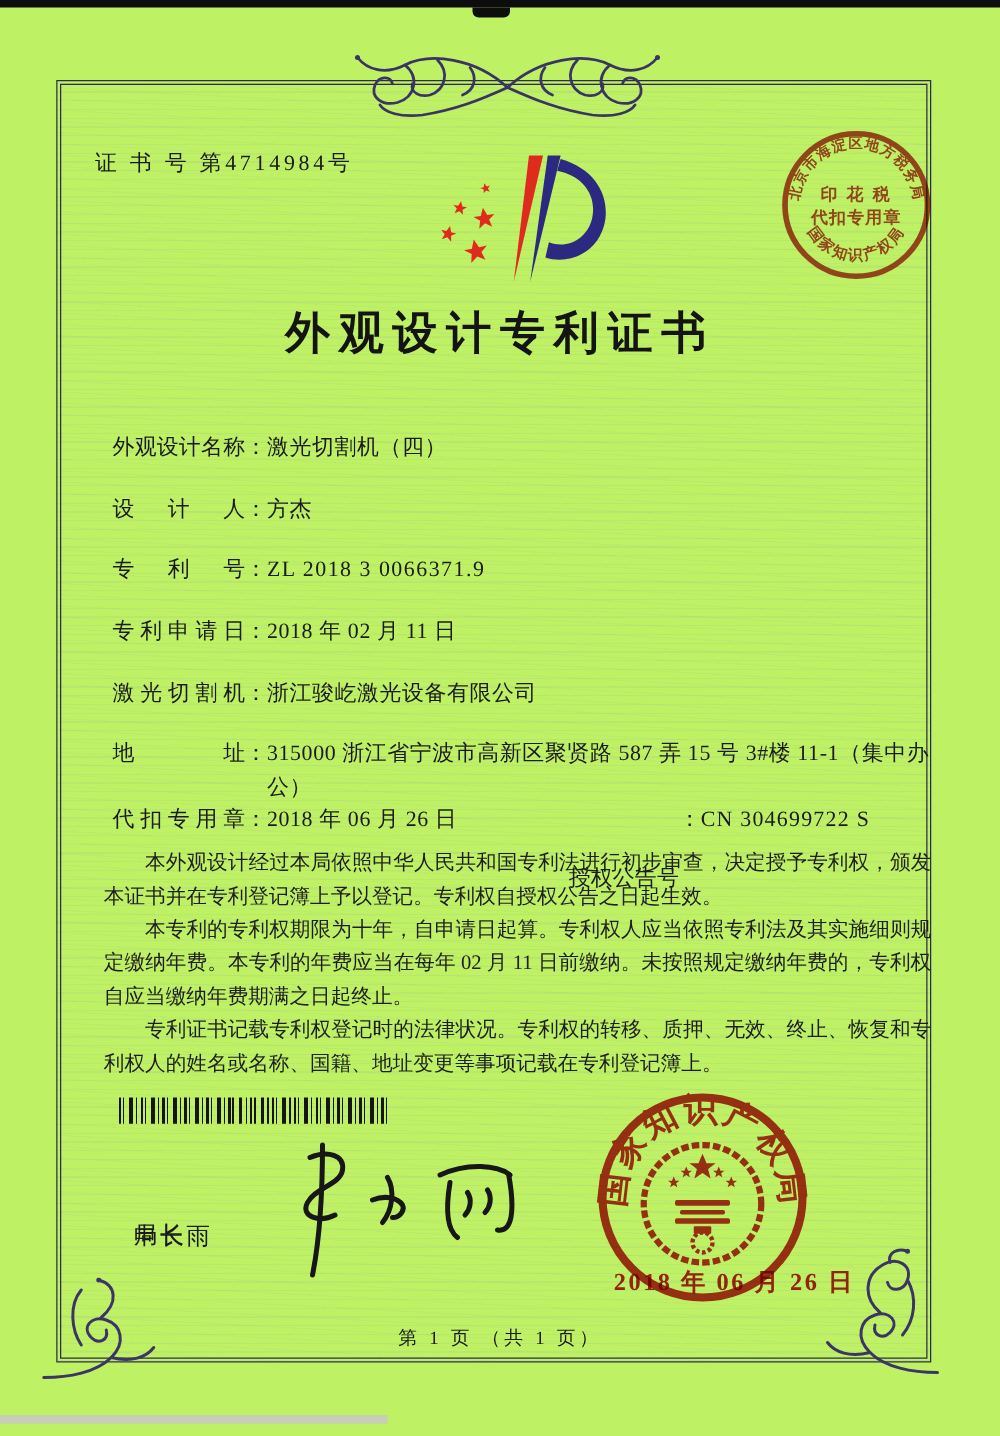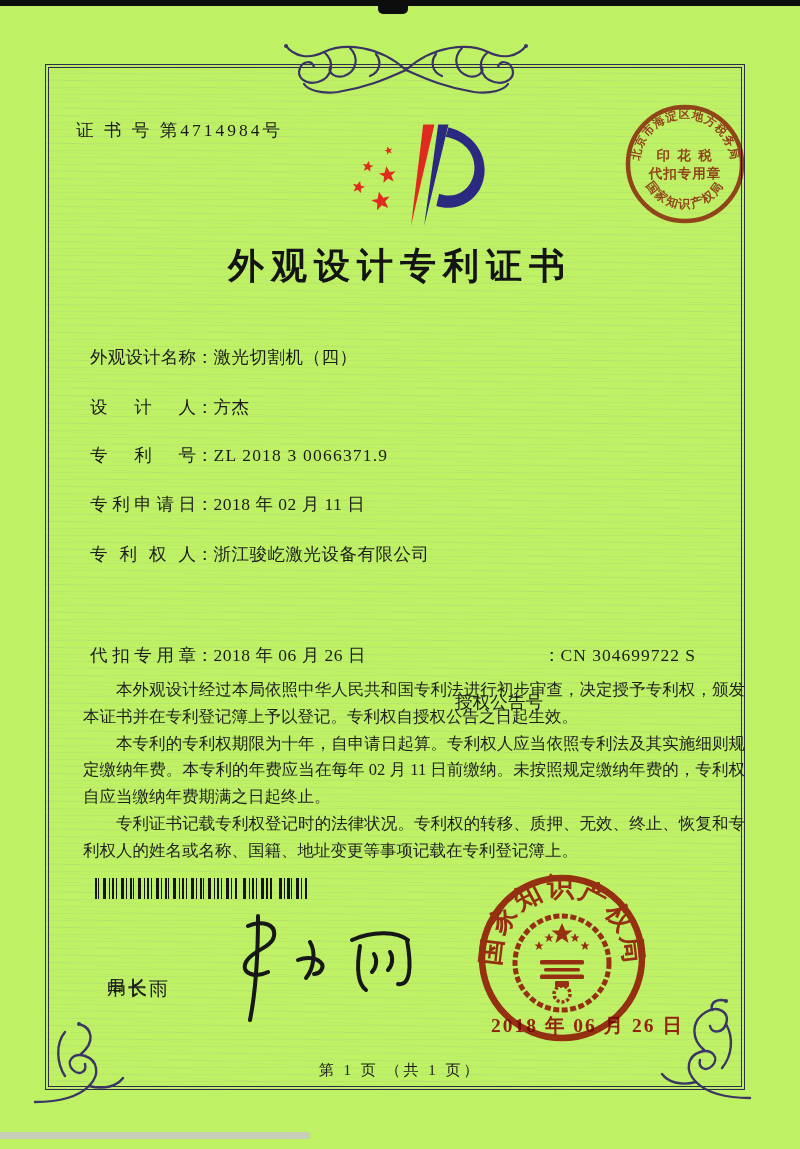--- a/index.html
+++ b/index.html
@@ -159,21 +159,24 @@
   <div class="row" style="top:344px;">
     <span class="lbl">外观设计名称</span><span class="colon">：</span><span class="val">激光切割机（四）</span>
   </div>
   <div class="row" style="top:442px;">
     <span class="lbl">专利号</span><span class="colon">：</span><span class="val" style="letter-spacing:1.2px;">ZL 2018 3 0066371.9</span>
   </div>
   <div class="row" style="top:491px;">
     <span class="lbl">专利申请日</span><span class="colon">：</span><span class="val">2018 年 02 月 11 日</span>
   </div>
   <div class="row" style="top:541px;">
-    <span class="lbl">专利权人</span><span class="colon">：</span><span class="val">浙江骏屹激光设备有限公司</span>
+    <span class="lbl">激光切割机</span><span class="colon">：</span><span class="val">浙江骏屹激光设备有限公司</span>
+  </div>
+  <div class="row" style="top:589px;">
+    <span class="lbl">地址</span><span class="colon">：</span><span class="val">315000 浙江省宁波市高新区聚贤路 587 弄 15 号 3#楼 11-1（集中办公）</span>
   </div>
   <div class="row row-grant" style="top:642px;">
     <span class="lbl">代扣专用章</span><span class="colon">：</span><span class="val">2018 年 06 月 26 日</span>
     <span class="grant-no">
       <span class="lbl">授权公告号</span><span class="colon">：</span><span style="letter-spacing:1px;">CN 304699722 S</span>
     </span>
   </div>
 
   <div class="paras">
     <p>本外观设计经过本局依照中华人民共和国专利法进行初步审查，决定授予专利权，颁发本证书并在专利登记簿上予以登记。专利权自授权公告之日起生效。</p>

